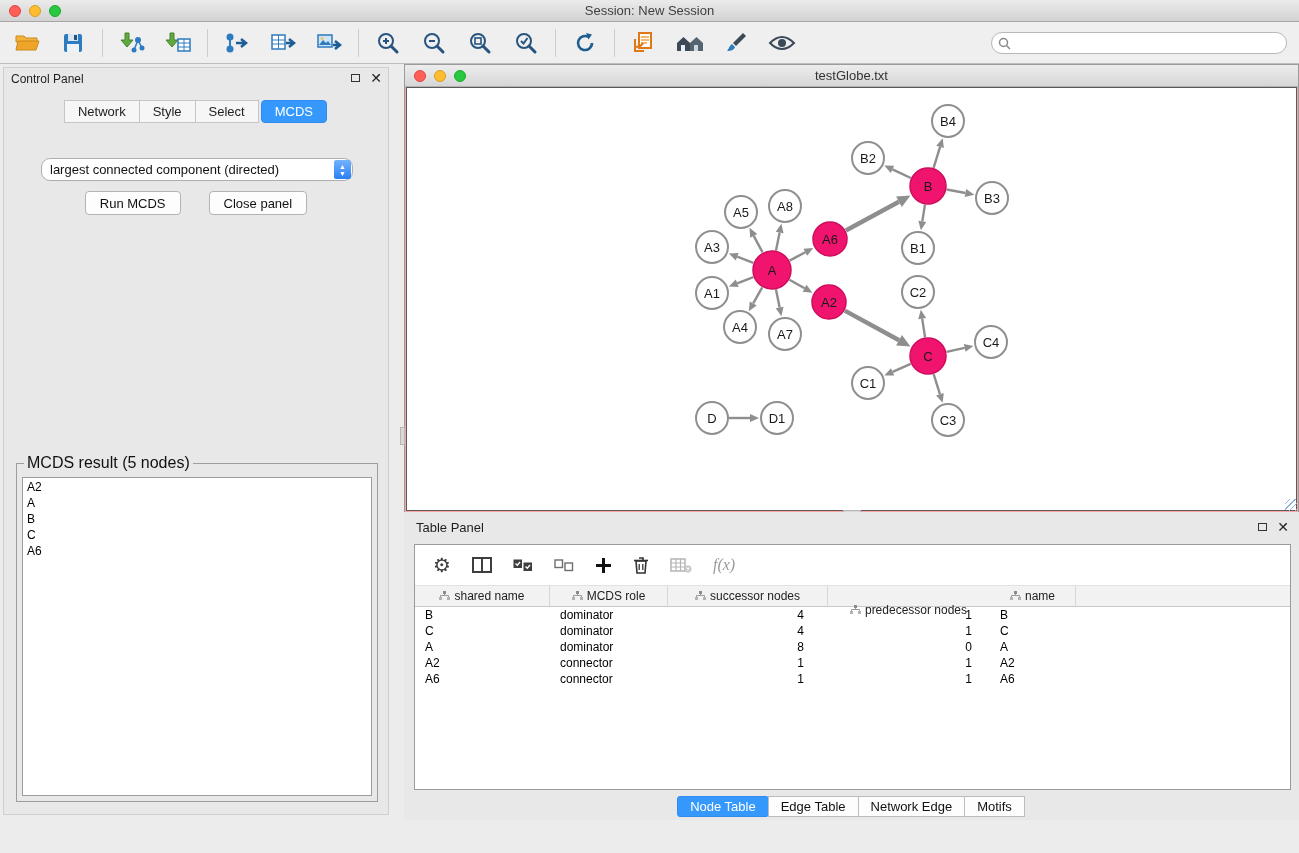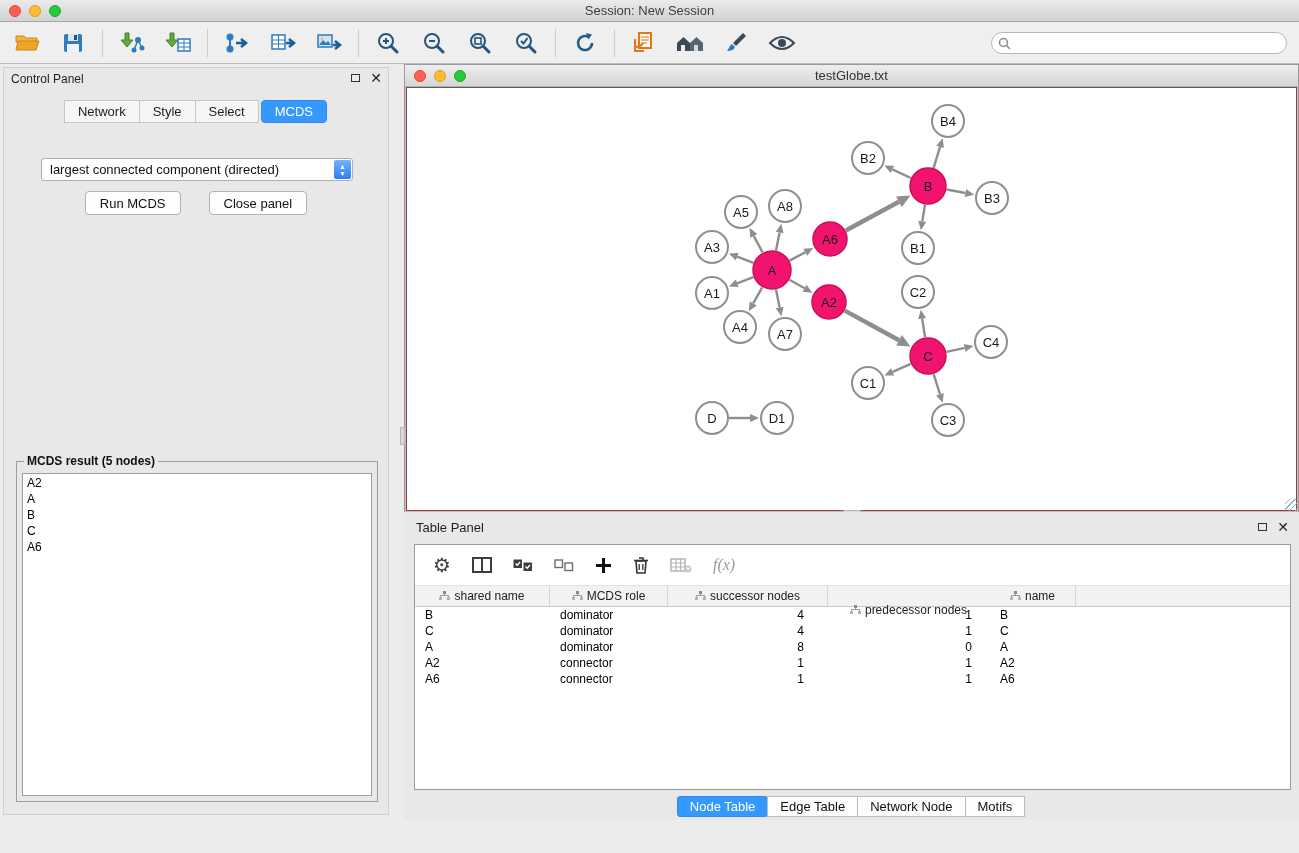--- a/index.html
+++ b/index.html
@@ -33,31 +33,31 @@
   .panel-head{position:relative;height:24px;}
   .panel-head .ph-title{position:absolute;left:7px;top:4px;font-size:12px;color:#1f1f1f;}
   .ph-icons{position:absolute;right:6px;top:4px;display:flex;gap:10px;align-items:center;}
   .float-ico{width:9px;height:8px;border:1.5px solid #333;box-sizing:border-box;display:inline-block;cursor:pointer;}
   .close-ico{font-size:14px;font-weight:bold;color:#222;line-height:12px;cursor:pointer;}
   .cp-tabs{display:flex;justify-content:center;margin-top:8px;}
   .cp-tab{font-size:13px;padding:3px 13px;background:#f6f6f6;border:1px solid #c6c6c6;margin-left:-1px;color:#222;cursor:pointer;}
   .cp-tab.sel{background:#3598fc;color:#fff;border-color:#2f8bf0;border-radius:4px;margin-left:2px;}
   .opt-label{position:absolute;left:0;right:0;top:72px;text-align:center;font-size:13px;color:#111;}
   .dropdown{position:absolute;left:37px;top:90px;width:312px;height:23px;background:#fff;border:1px solid #aeaeae;
-    border-radius:3px;box-sizing:border-box;cursor:pointer;}
+    border-radius:9px;box-sizing:border-box;cursor:pointer;}
   .dropdown .dd-text{position:absolute;left:8px;top:0;line-height:21px;font-size:13px;color:#111;white-space:nowrap;}
   .dropdown .stepper{position:absolute;right:1px;top:1px;bottom:1px;width:17px;border-radius:2px;
     background:linear-gradient(#74b3fd,#2a7ff5);display:flex;flex-direction:column;align-items:center;justify-content:center;
     color:#fff;font-size:7px;line-height:7px;}
   .cp-buttons{position:absolute;left:0;right:0;top:123px;display:flex;justify-content:center;gap:28px;}
   .btn{height:22px;padding:0 14px;background:#fdfdfd;border:1px solid #b3b3b3;border-radius:4px;font-size:13px;
     color:#111;display:flex;align-items:center;cursor:pointer;}
   .result-fieldset{position:absolute;left:12px;top:386px;width:362px;height:348px;border:1px solid #9d9d9d;
     box-sizing:border-box;margin:0;padding:5px;background:#e8e8e8;}
-  .result-fieldset legend{font-size:12px;color:#111;padding:0 3px;margin-left:2px;font-weight:bold;}
+  .result-fieldset legend{font-size:16px;color:#111;padding:0 3px;margin-left:2px;}
   .result-list{background:#fff;border:1px solid #9d9d9d;height:100%;box-sizing:border-box;overflow:hidden;padding:1px 0;}
   .result-item{font-size:12px;line-height:16px;padding-left:4px;color:#000;}
 
   
   .network-window{position:absolute;left:404px;top:64px;width:895px;height:449px;border:1px solid #9b9b9b;
     box-sizing:border-box;background:#fca5a5;}
   .net-titlebar{position:absolute;left:0;top:0;right:0;height:22px;background:linear-gradient(#ededed,#d6d6d6);
     border-bottom:1px solid #b2b2b2;box-sizing:border-box;}
   .net-title{position:absolute;left:0;right:0;top:0;line-height:21px;text-align:center;font-size:13px;color:#333;}
   .net-canvas{position:absolute;left:1px;right:1px;top:22px;bottom:1px;background:#fff;border:1px solid #5a5a5a;box-sizing:border-box;}
@@ -525,19 +525,19 @@
             <div class="td" style="width: 118px; text-align: left; padding-left: 10px; padding-right: 0px;">connector</div>
             <div class="td" style="width: 160px; text-align: right; padding-left: 0px; padding-right: 24px;">1</div>
             <div class="td" style="width: 162px; text-align: right; padding-left: 0px; padding-right: 18px;">1</div>
             <div class="td" style="width: 86px; text-align: left; padding-left: 10px; padding-right: 0px;">A6</div>
           </div>
         </div>
     </div>
     <div class="tp-tabs" id="tp-tabs">
         <div class="tp-tab sel">Node Table</div>
         <div class="tp-tab">Edge Table</div>
-        <div class="tp-tab">Network Node</div>
+        <div class="tp-tab">Network Edge</div>
         <div class="tp-tab">Motifs</div>
       </div>
   </div>
 
 
 </div>
 
 </body></html>

